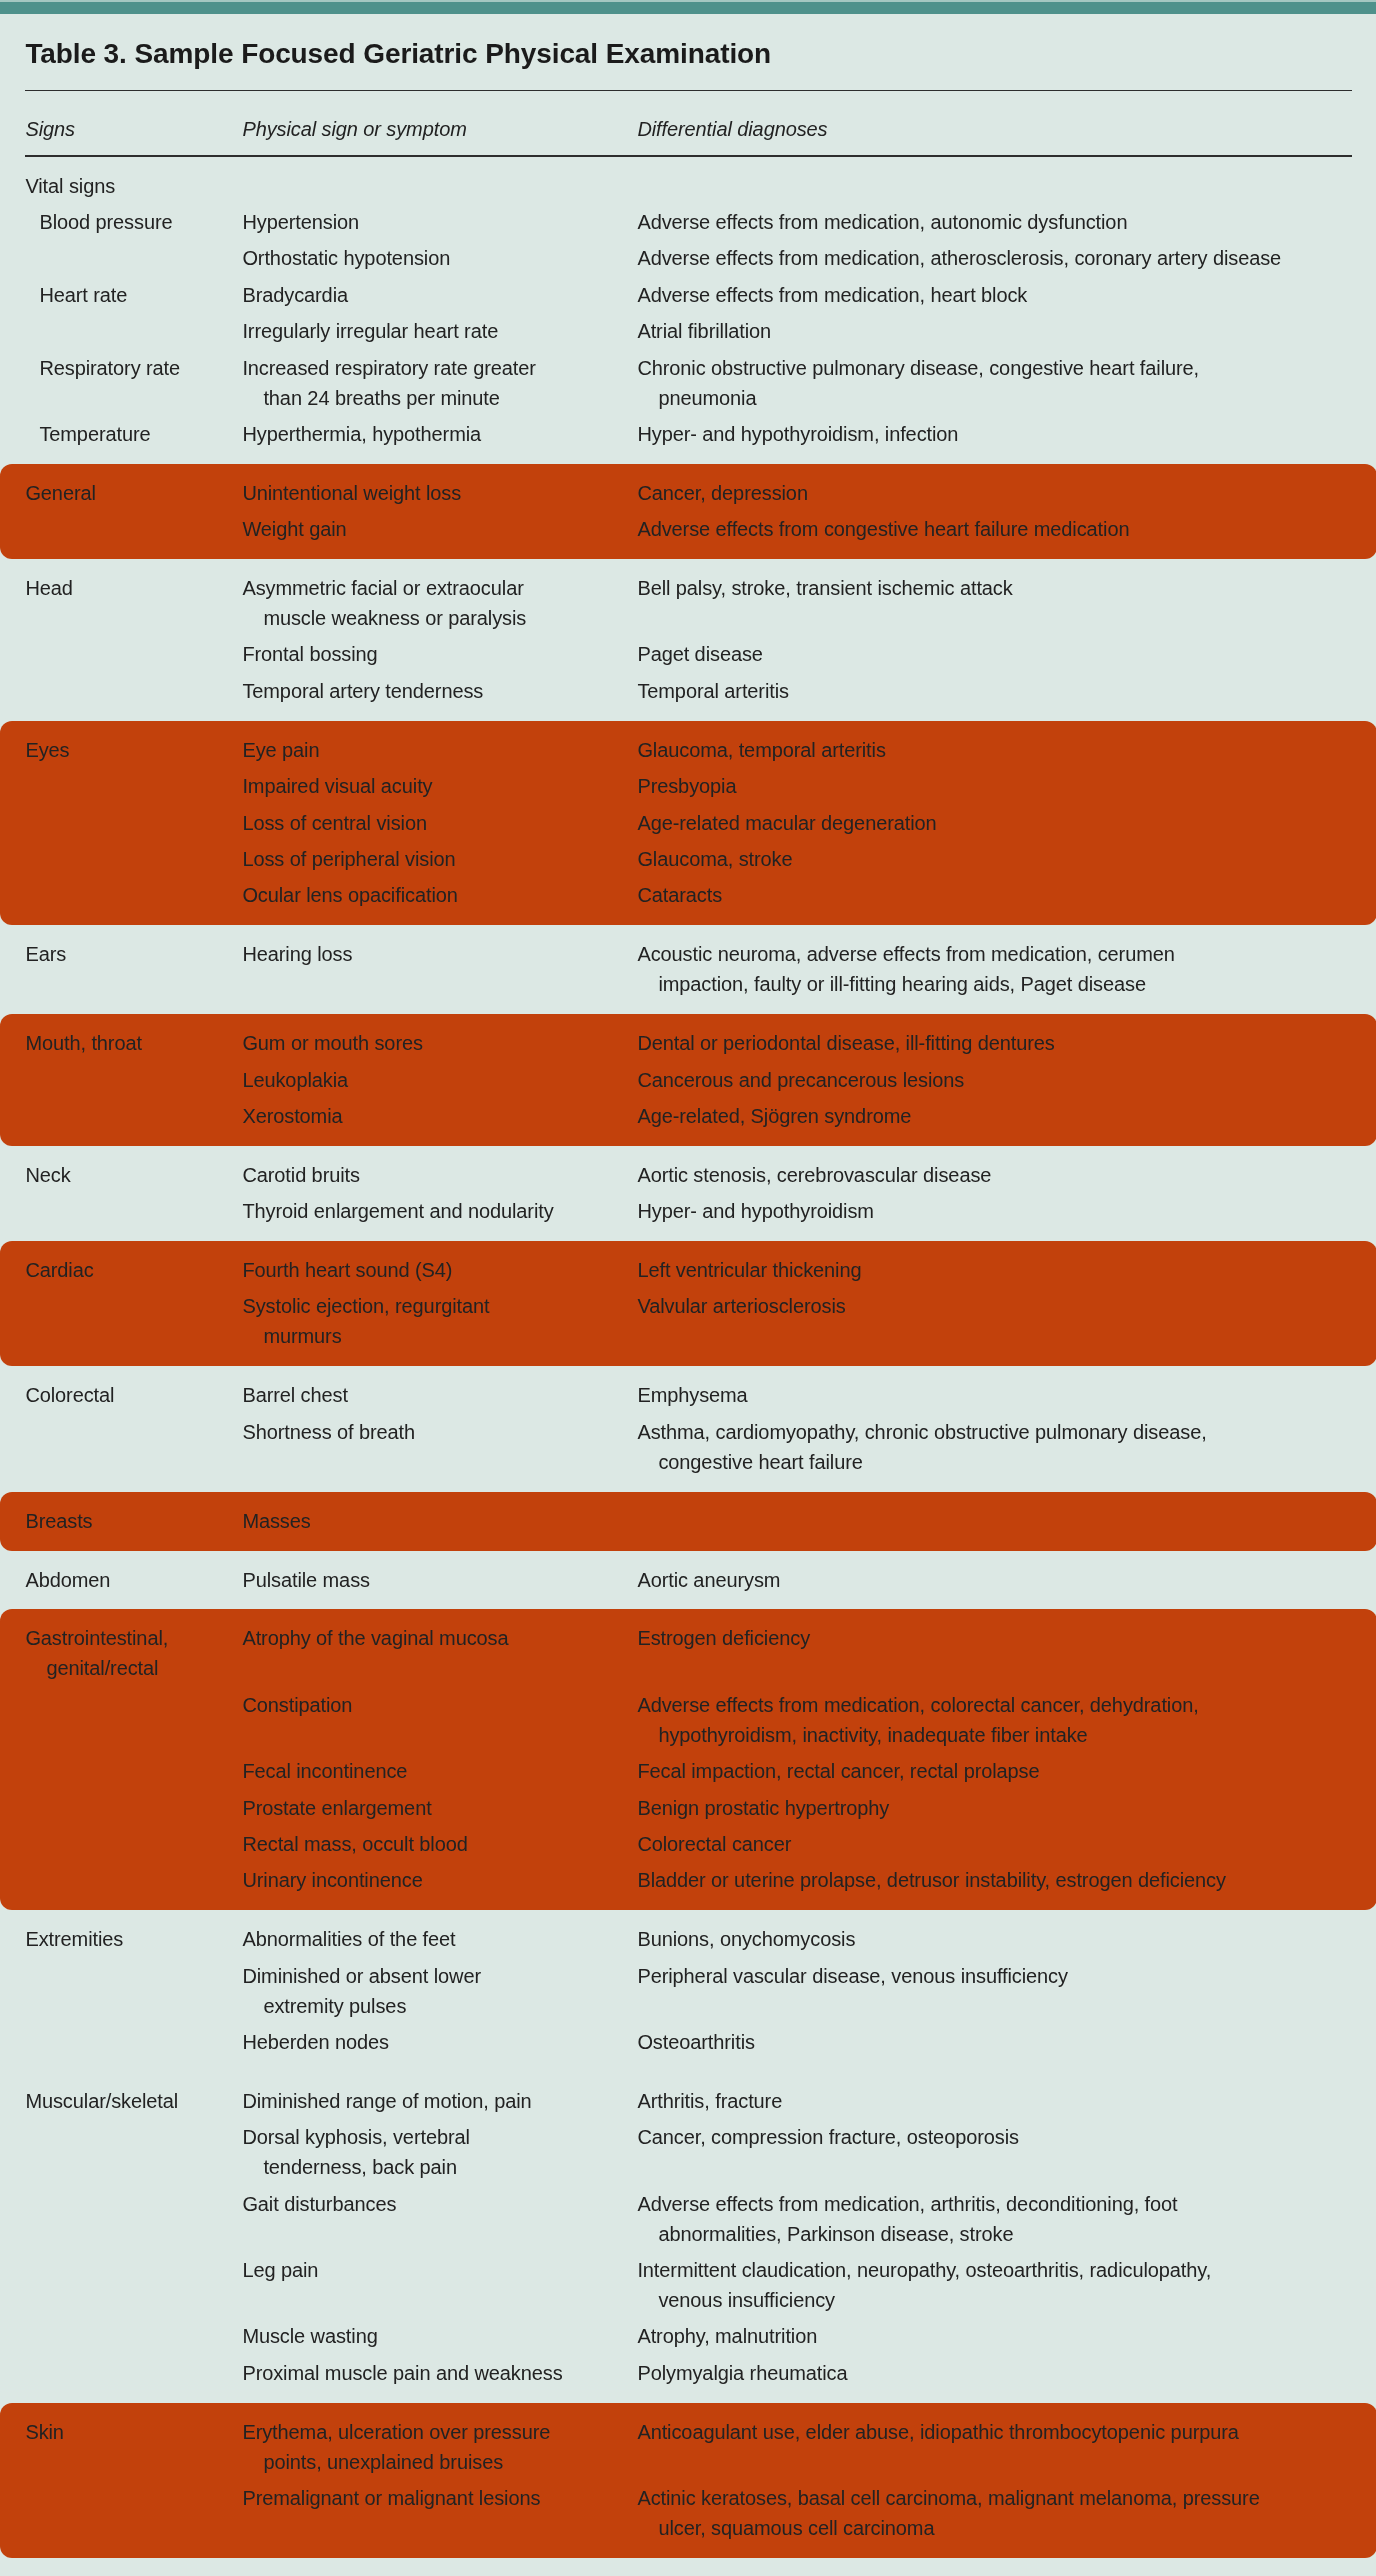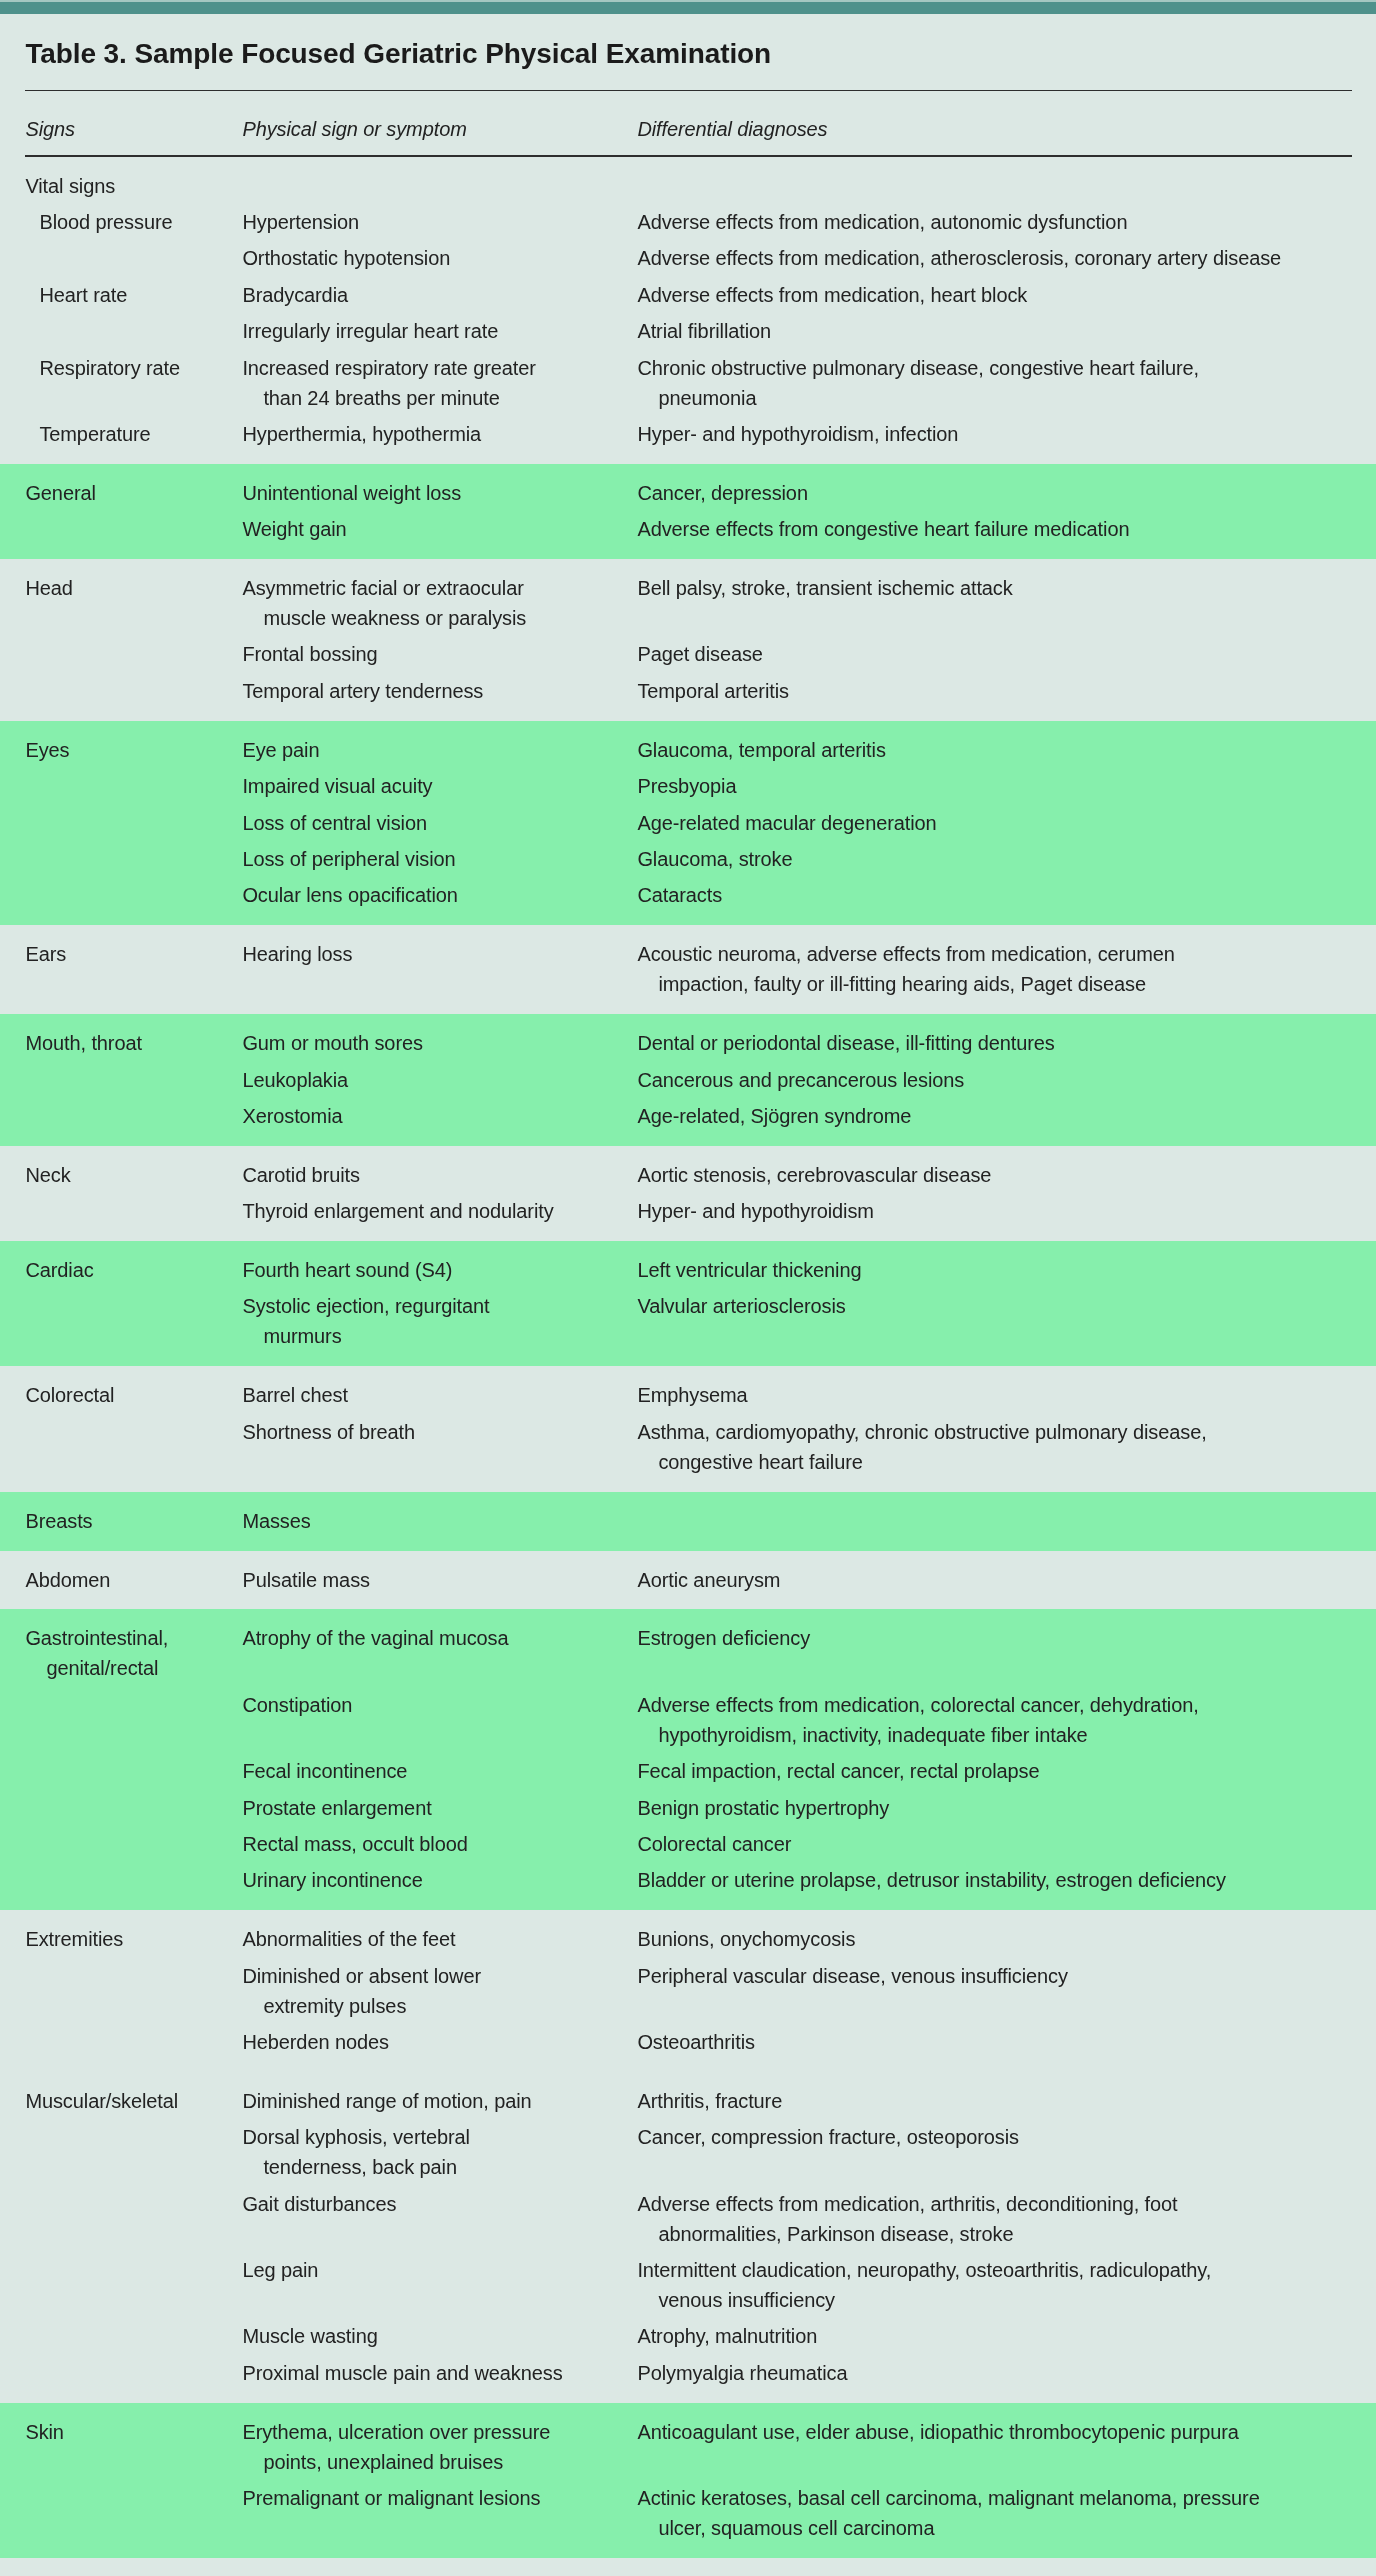--- a/index.html
+++ b/index.html
@@ -18,23 +18,23 @@
   }
   .rule{height:2.1px;background:#2d2d2d;margin:0 25.4px;}
   .rule.thin{height:1.4px;}
   .rule.title-rule{margin-top:20px;}
   .rule.header-rule{margin-top:11.3px;}
   .col-headers{
     display:grid;grid-template-columns:217px 395px 1fr;
     padding:22.6px 25.4px 0 25.4px;
     font-style:italic;font-size:20px;line-height:30px;color:#222;
   }
-  .section{padding:14px 25.4px 8.5px 25.4px;}
+  .section{padding:14px 25.4px 8.5px 25.4px;border-radius:12px;}
   .section.shaded{background:#dce8e4;}
-  .section.plain{background:#86efac;}
+  .section.plain{background:#c2410c;}
   .group-label{
     font-size:20px;line-height:30px;margin-bottom:5.6px;
     white-space:pre-line;padding-left:21px;text-indent:-21px;
   }
   .row{display:grid;grid-template-columns:217px 395px 1fr;margin-bottom:6.4px;}
   .cell{
     font-size:20px;line-height:30px;
     white-space:pre-line;
     padding-left:21px;text-indent:-21px;
   }

